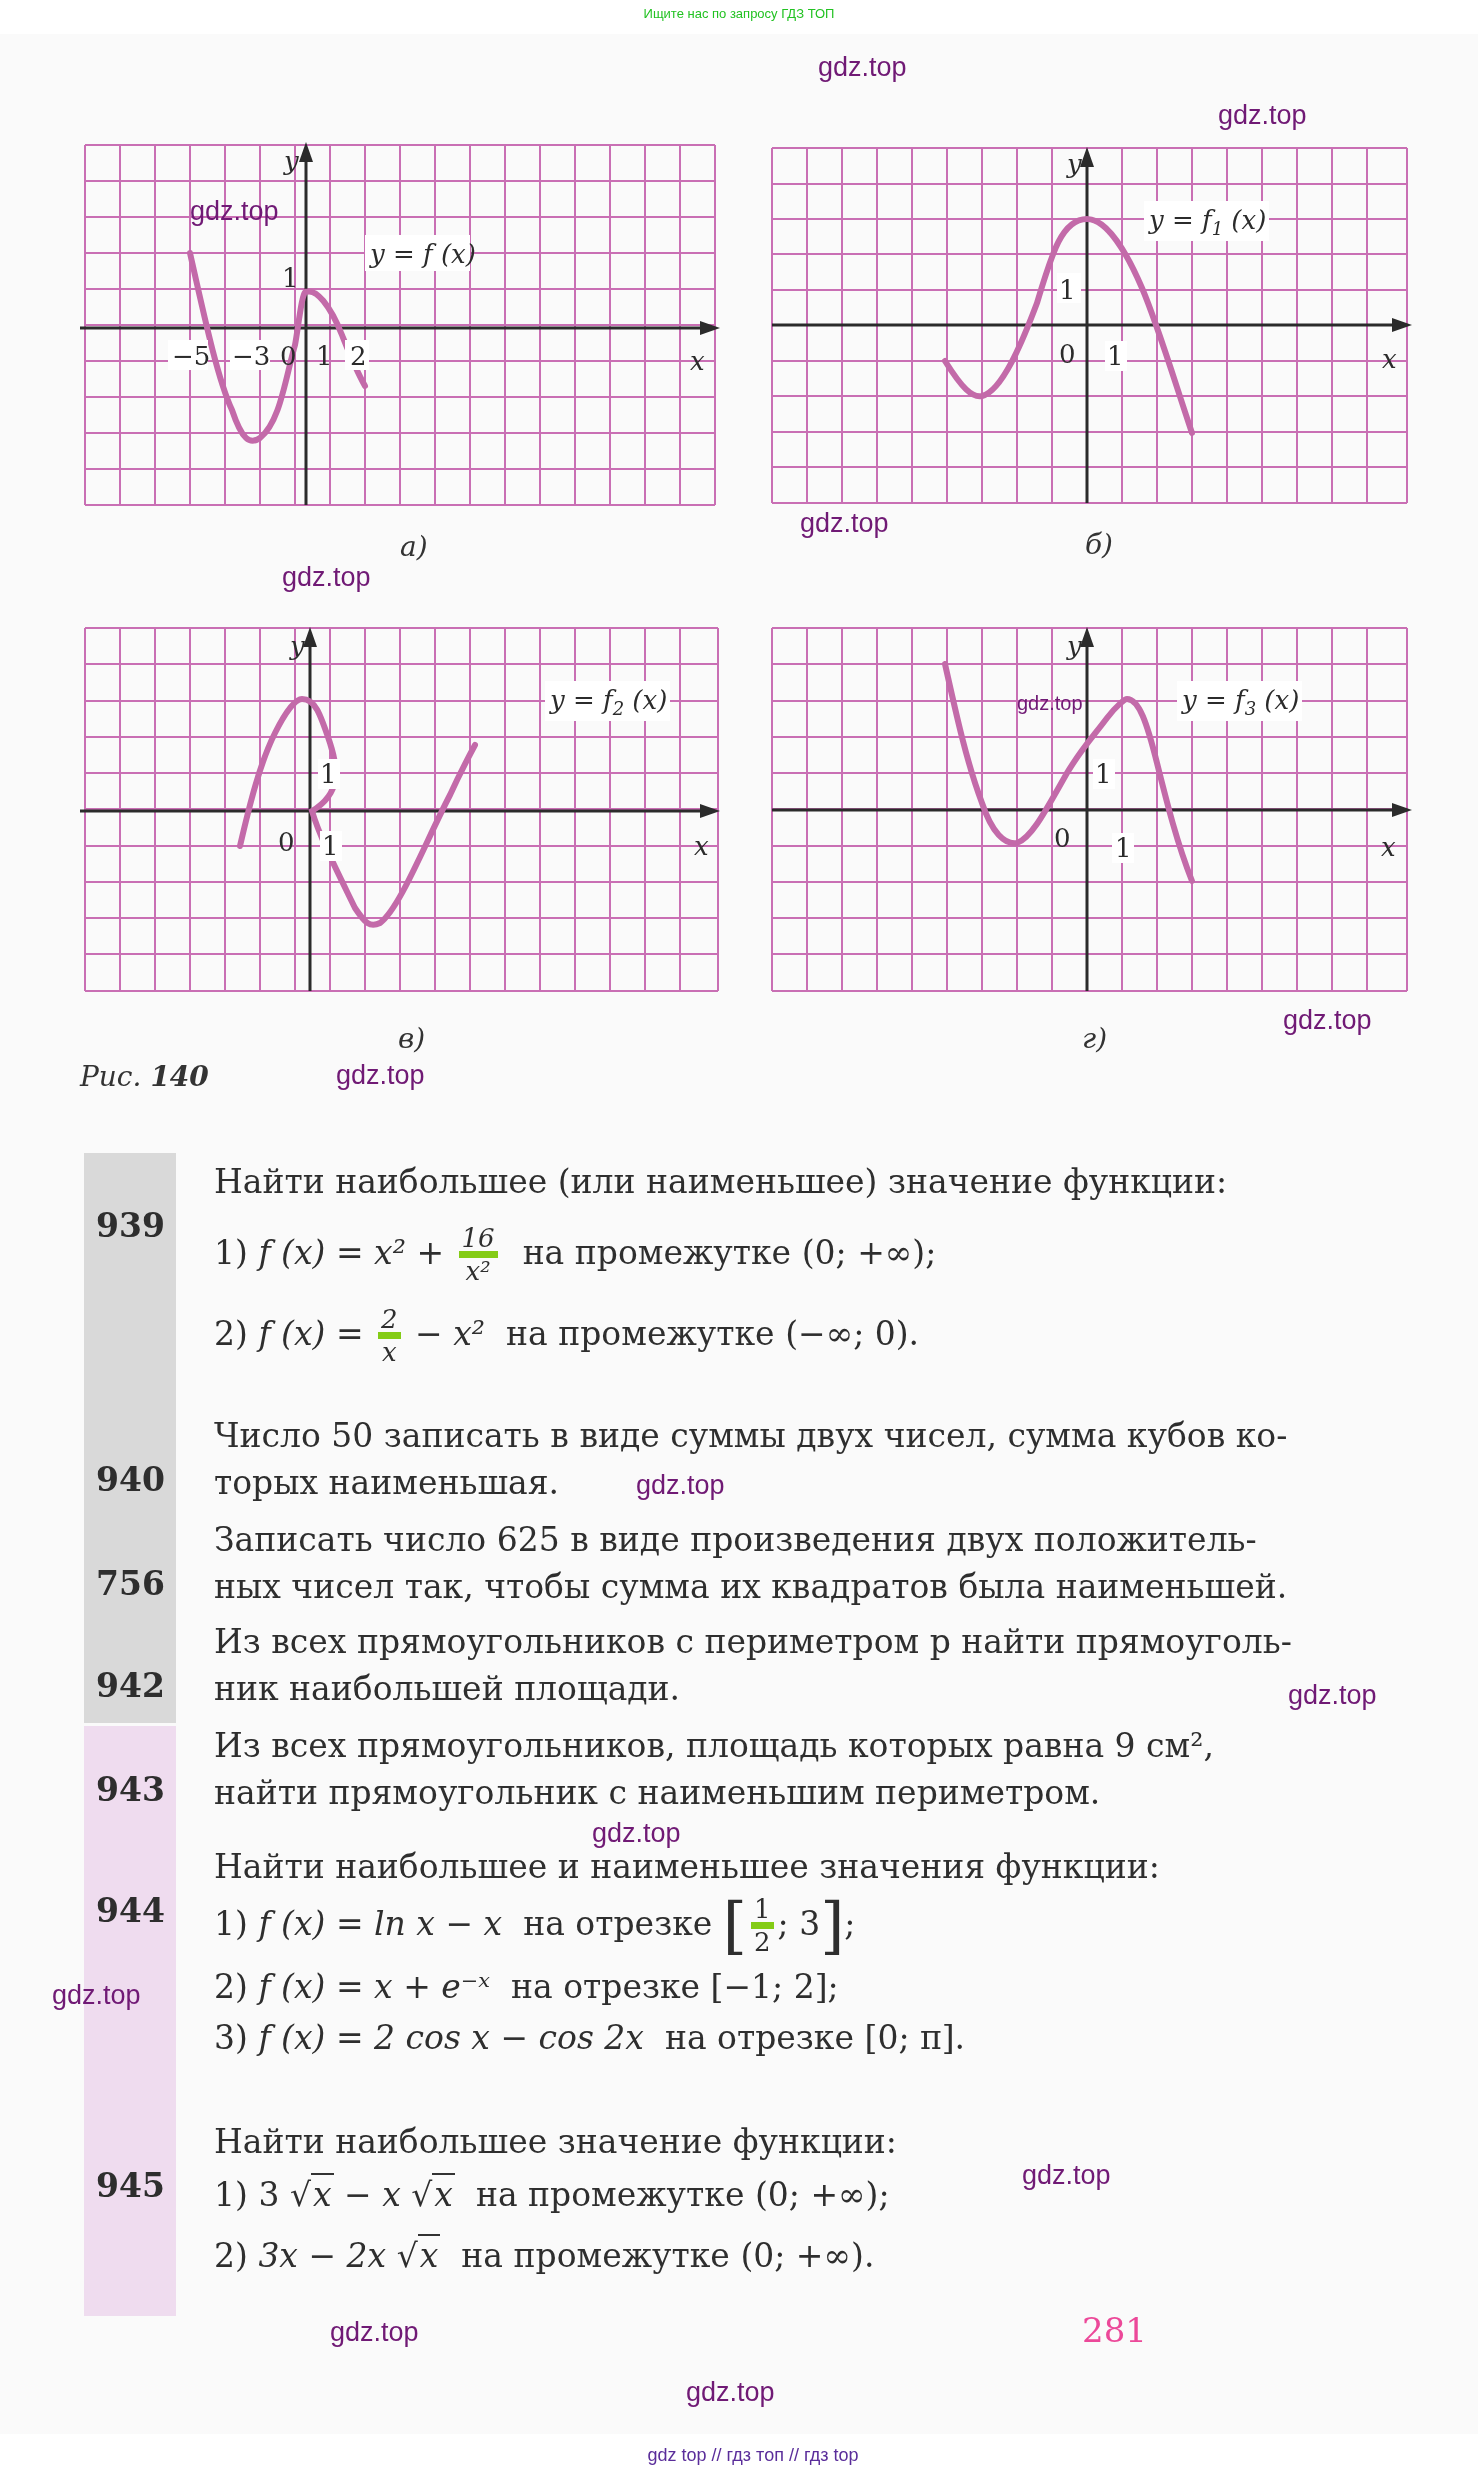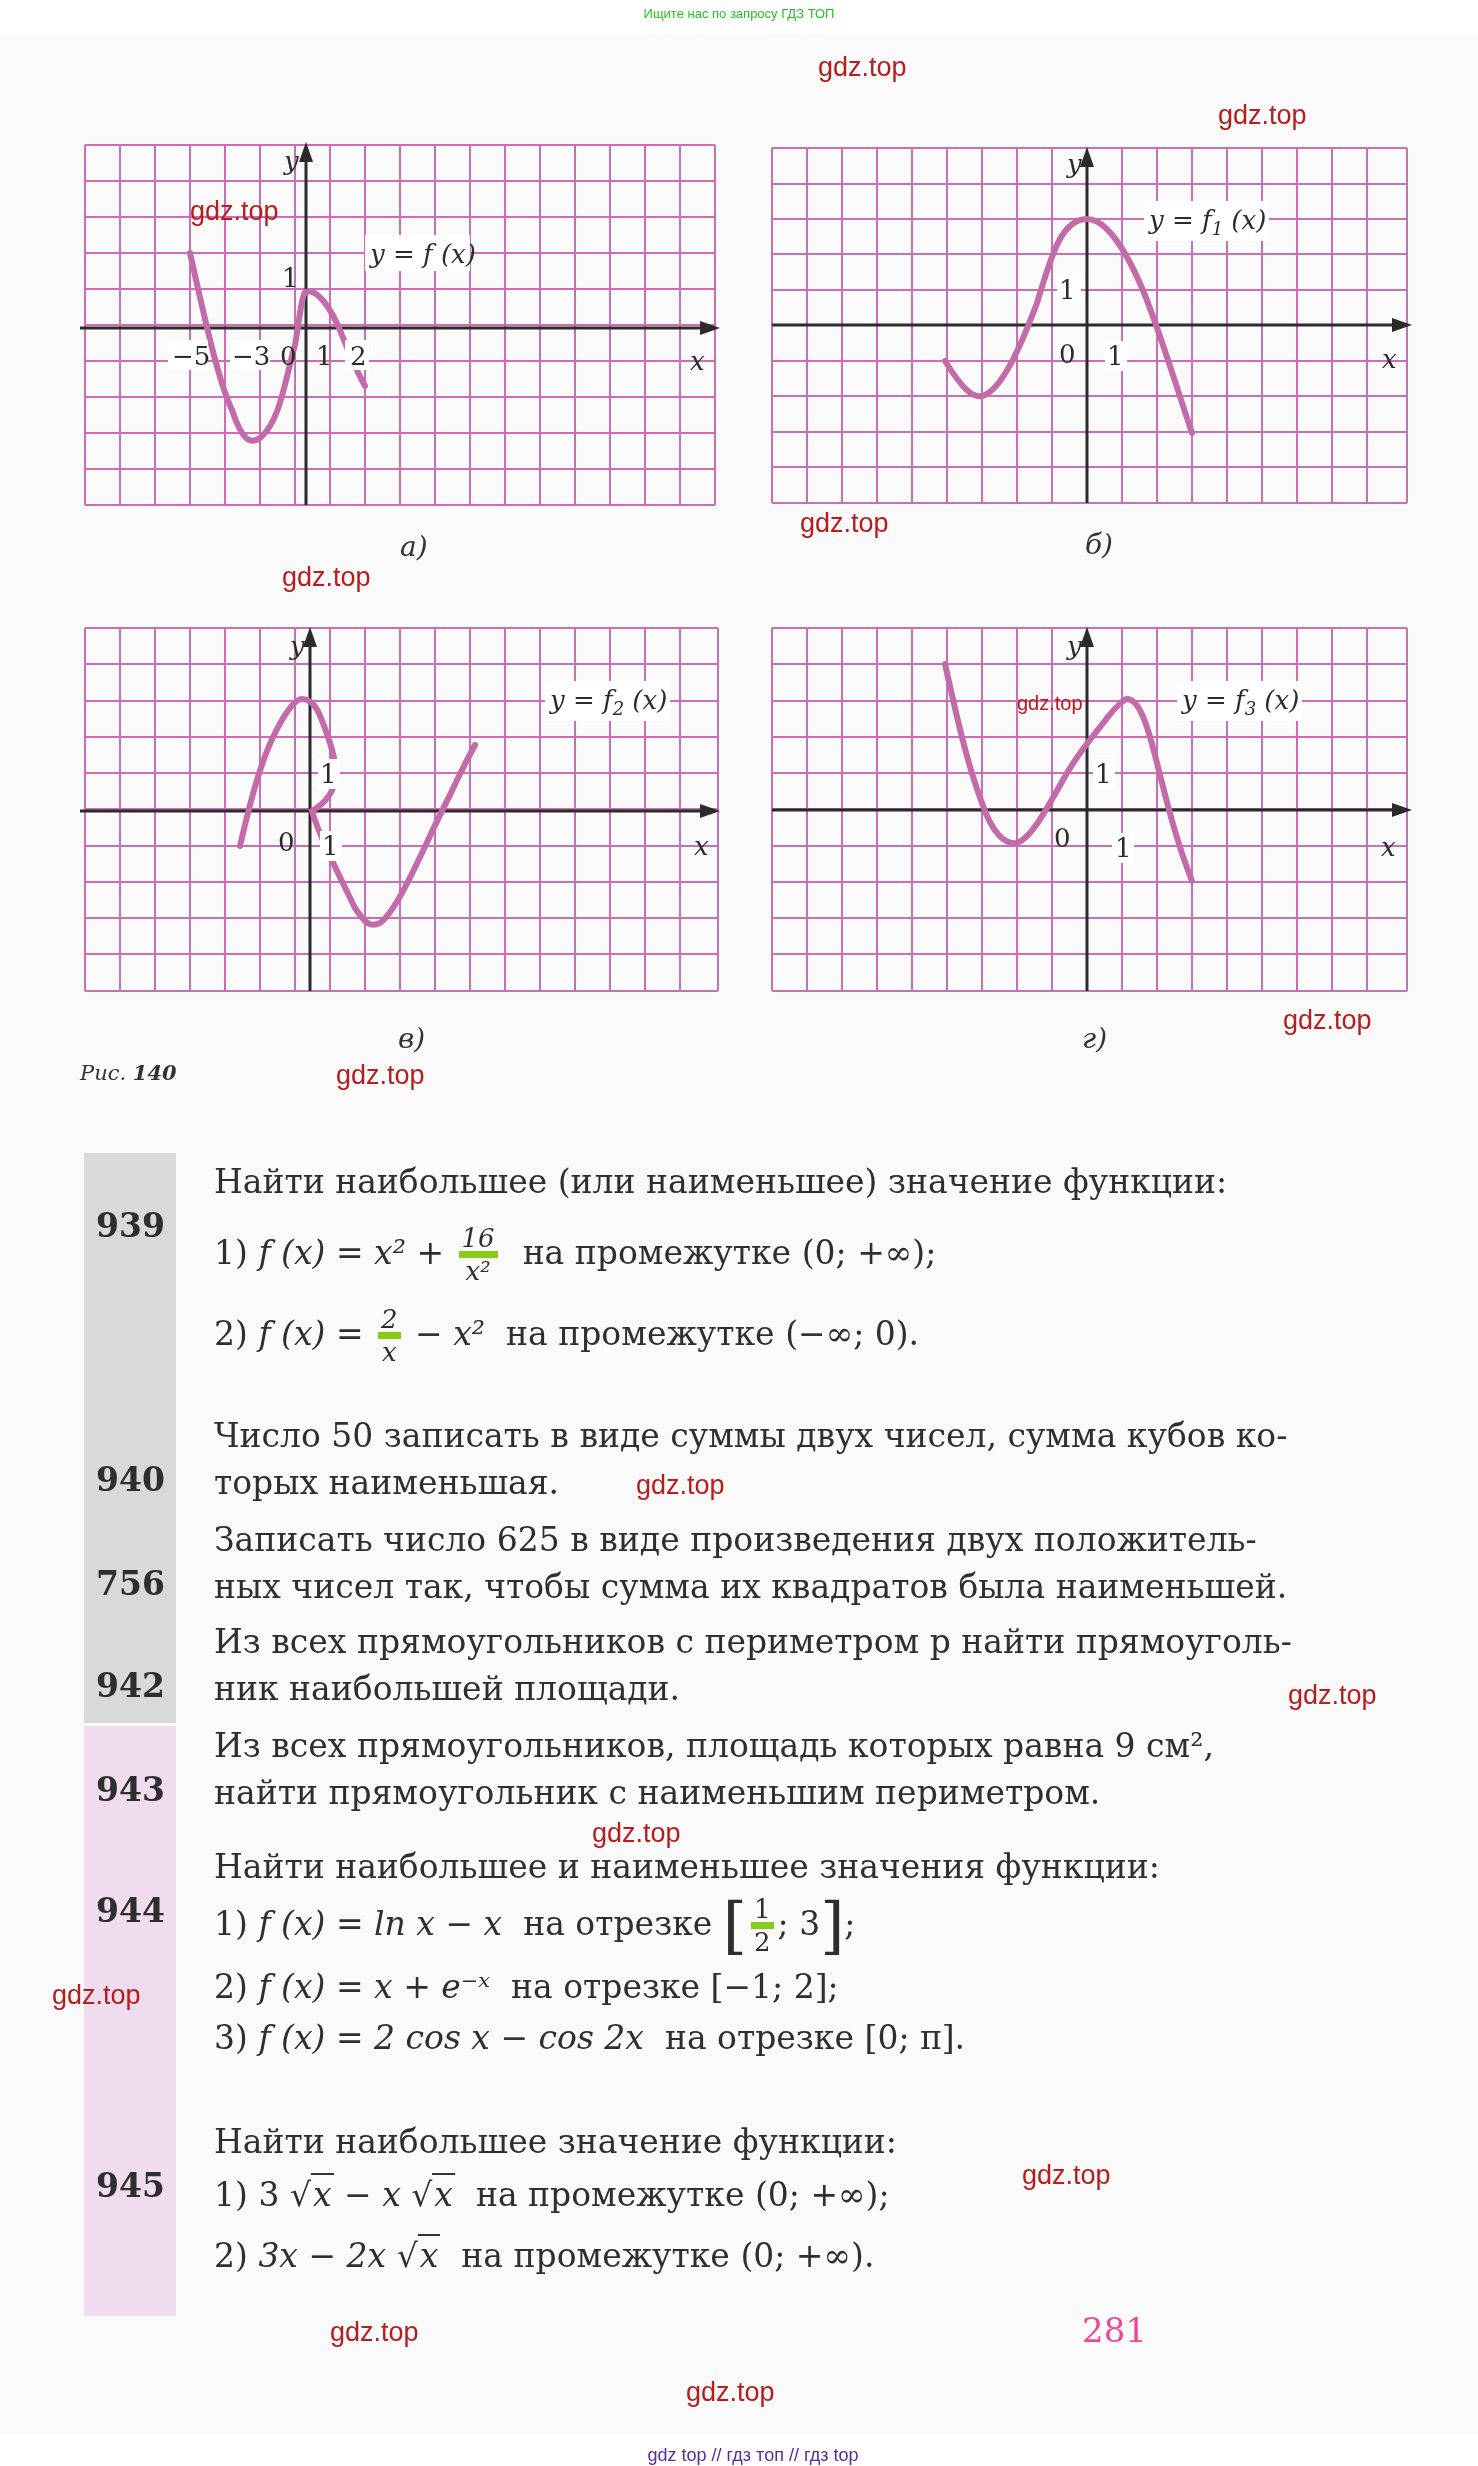--- a/index.html
+++ b/index.html
@@ -12,32 +12,32 @@
   .banner-top {
     position: absolute; top: 6px; left: 0; width: 1478px; text-align: center;
     font-family: "Liberation Sans", sans-serif; font-size: 13px; color: #22c222;
   }
   .page {
     position: absolute; left: 0; top: 34px; width: 1478px; height: 2400px;
     background: #fafafa;
   }
   .wm {
     position: absolute; font-family: "Liberation Sans", sans-serif;
-    font-size: 27px; color: #b91c1c; white-space: nowrap; z-index: 10;
+    font-size: 27px; color: #701a75; white-space: nowrap; z-index: 10;
   }
   .wm.small { font-size: 20px; }
   .chart { position: absolute; }
   .chart svg { display: block; overflow: visible; }
   .chart-caption {
     position: absolute; font-family: "DejaVu Serif", serif; font-style: italic;
     font-size: 28px; color: #333;
   }
   .fig-label {
     position: absolute; left: 80px; top: 1060px; font-style: italic;
-    font-size: 21px; color: #333;
+    font-size: 28px; color: #333;
   }
   .fig-label b { font-weight: bold; }
   .margin-gray {
     position: absolute; left: 84px; top: 1153px; width: 92px; height: 570px;
     background: #d9d9d9;
   }
   .margin-pink {
     position: absolute; left: 84px; top: 1726px; width: 92px; height: 590px;
     background: #efdcef;
   }

